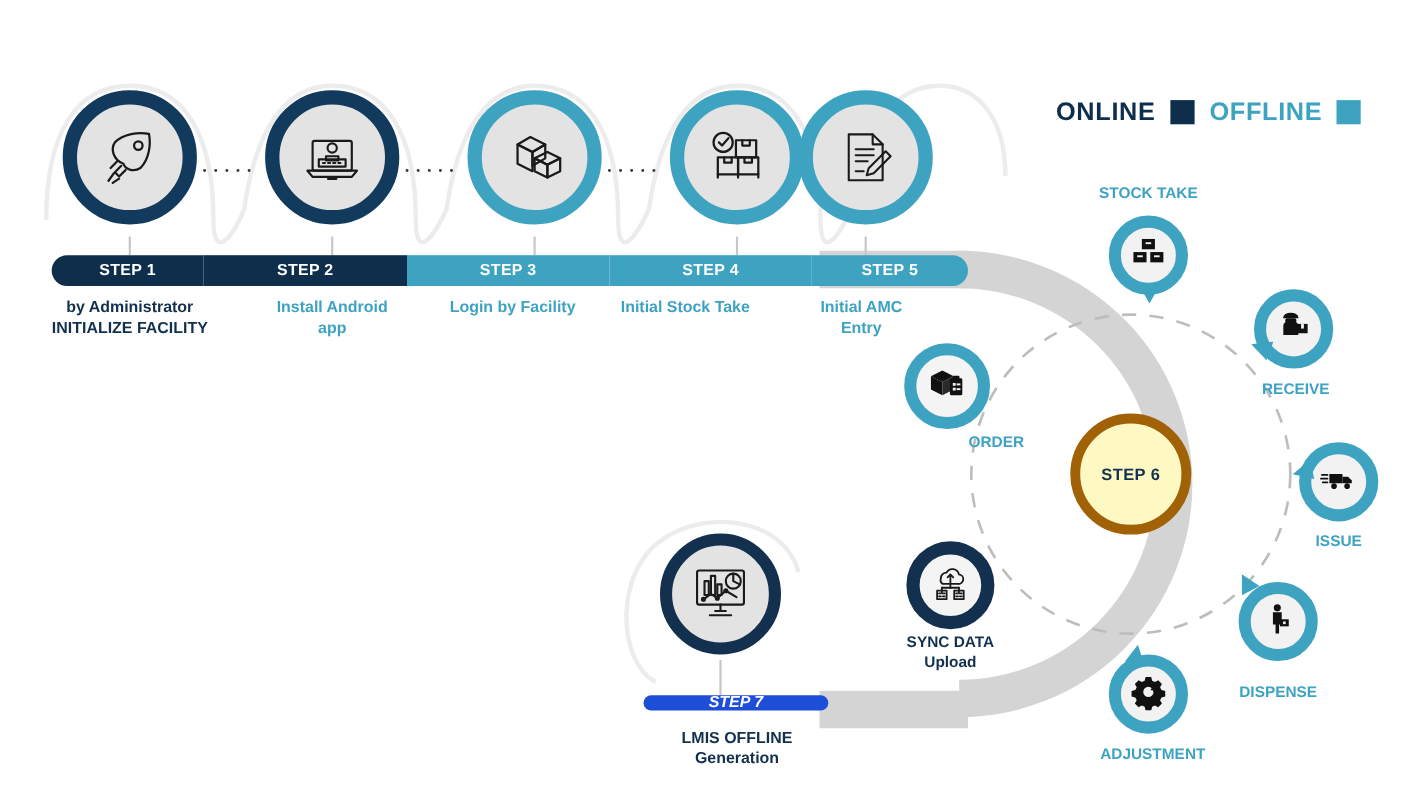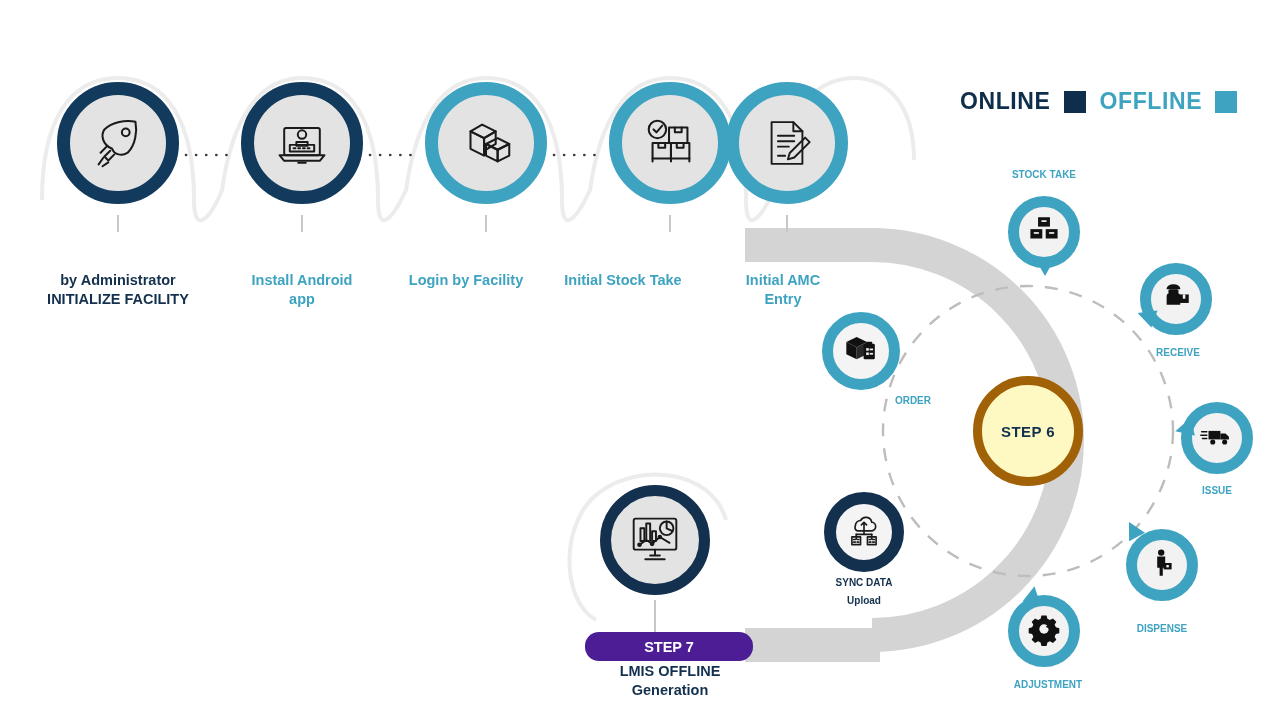--- a/index.html
+++ b/index.html
@@ -161,21 +161,21 @@
   }
   .bubble.teal .ring { border: 11px solid #3ea3c1; }
   .bubble .tail {
     position: absolute;
     width: 0; height: 0;
     border-style: solid;
   }
   .bubble-caption {
     position: absolute;
     text-align: center;
-    font-size: 10px;
+    font-size: 14px;
     font-weight: bold;
     line-height: 18px;
     white-space: nowrap;
     z-index: 7;
   }
   .bubble-caption.teal { color: #3ea3c1; }
   .bubble-caption.navy { color: #13304e; }
 
   
   #lmis-circle {
@@ -191,27 +191,28 @@
     display: flex;
     align-items: center;
     justify-content: center;
     z-index: 6;
   }
   #step7-pill {
     position: absolute;
     left: 585px;
     top: 632px;
     width: 168px;
-    height: 29px;
-    background: #4c1d95;
+    height: 14px;
+    background: #1d4ed8;
     border-radius: 14px;
     display: flex;
     align-items: center;
     justify-content: center;
     z-index: 6;
+    font-style: italic;
   }
   #step7-pill .seg-label {
     color: #ffffff;
     font-size: 14.5px;
     font-weight: bold;
   }
   #lmis-caption {
     position: absolute;
     left: 570px;
     top: 662px;
@@ -388,20 +389,37 @@
     <span>
       <svg width="58" height="58" viewBox="0 0 64 64" fill="none" stroke="#1a1a1a" stroke-width="2.1" stroke-linejoin="round" stroke-linecap="round">
         <path d="M15 9 h24 l10 10 v36 H15 Z"></path>
         <path d="M39 9 v10 h10"></path>
         <path d="M22 24 h18 M22 30 h18 M22 36 h12 M22 46 h8"></path>
         <path d="M52 26 l5 5 -17 17 -7 2 2 -7 z"></path>
       </svg>
     </span>
   </div>
 
+  <div id="step-bar">
+    <div class="bar-seg navy first" style="left:0px;width:138px;">
+      <span class="seg-label">STEP 1</span>
+    </div>
+    <div class="bar-seg navy" style="left:138px;width:185px;">
+      <span class="seg-label">STEP 2</span>
+    </div>
+    <div class="bar-seg teal" style="left:323px;width:184px;">
+      <span class="seg-label">STEP 3</span>
+    </div>
+    <div class="bar-seg teal" style="left:507px;width:184px;">
+      <span class="seg-label">STEP 4</span>
+    </div>
+    <div class="bar-seg teal last" style="left:691px;width:142px;">
+      <span class="seg-label">STEP 5</span>
+    </div>
+  </div>
 
   <div class="step-caption navy" style="left:18px;top:271px;width:200px;">
     <div>by Administrator</div>
     <div>INITIALIZE FACILITY</div>
   </div>
   <div class="step-caption teal" style="left:222px;top:271px;width:160px;">
     <div>Install Android</div>
     <div>app</div>
   </div>
   <div class="step-caption teal" style="left:386px;top:271px;width:160px;">

